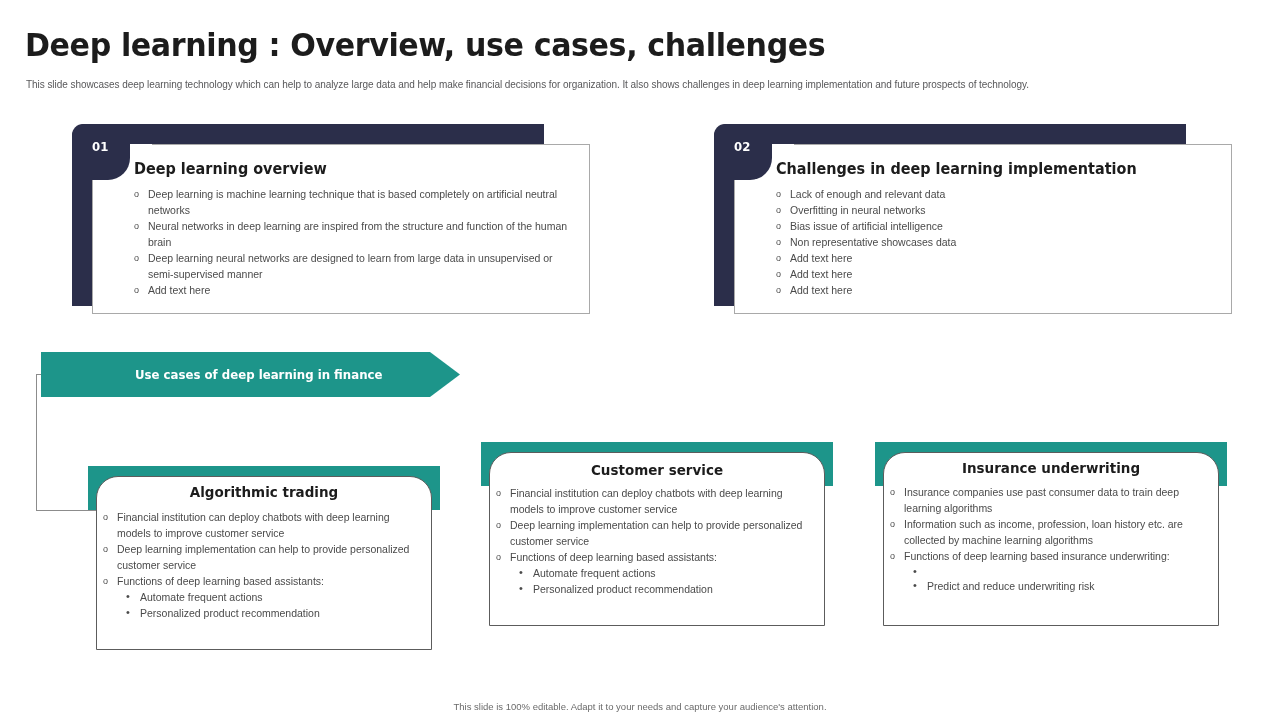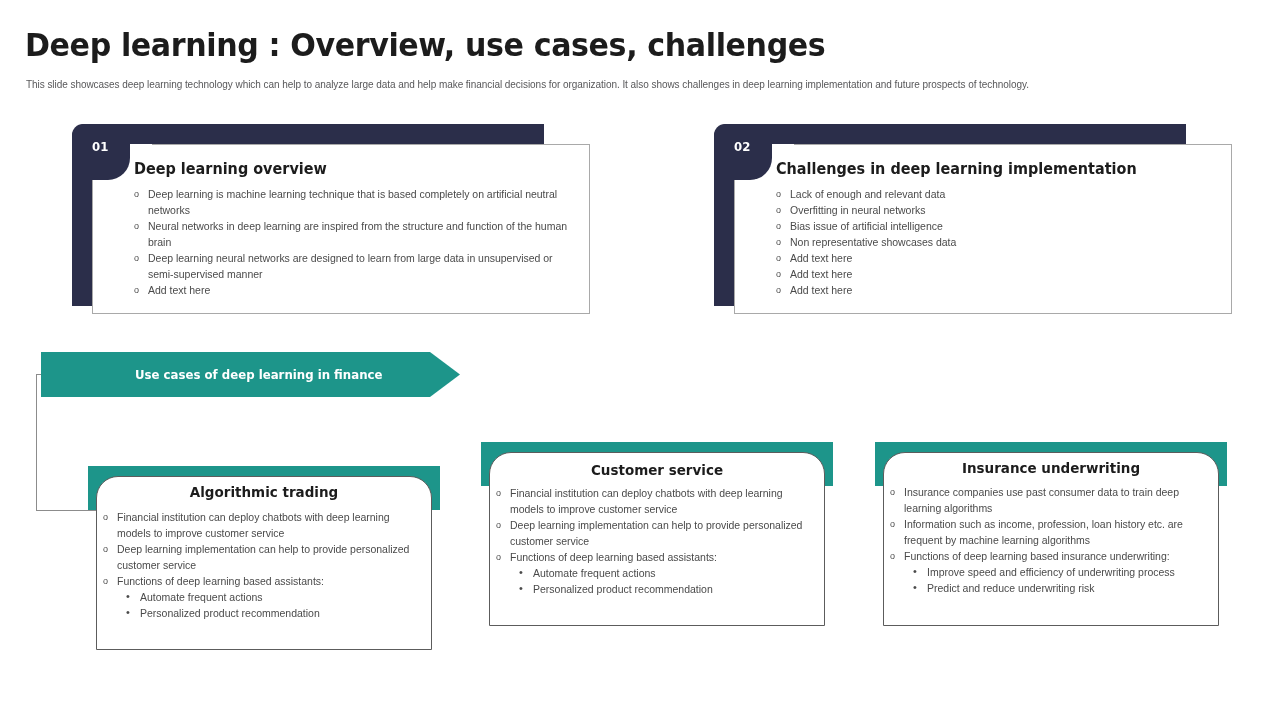--- a/index.html
+++ b/index.html
@@ -289,31 +289,31 @@
     <div class="green-band" style="width:352px;"></div>
     <div class="gwhite" style="left:8px; top:10px; width:336px; height:174px;"></div>
     <div class="gtitle" style="left:8px; top:18px; width:336px;">Insurance underwriting</div>
     <div class="gbullets" style="left:14px; top:42px; width:320px;">
         <div class="bullet-row">
           <span class="mark">o</span>
           <span class="txt">Insurance companies use past consumer data to train deep learning algorithms</span>
         </div>
         <div class="bullet-row">
           <span class="mark">o</span>
-          <span class="txt">Information such as income, profession, loan history etc.  are frequent by  machine learning algorithms</span>
+          <span class="txt">Information such as income, profession, loan history etc.  are collected by  machine learning algorithms</span>
         </div>
         <div class="bullet-row">
           <span class="mark">o</span>
           <span class="txt">Functions of deep learning based insurance underwriting:</span>
         </div>
         <div class="sub-row">
           <span class="mark">•</span>
-          <span class="txt">Improve speed and efficiency of underwriting process</span>
         </div>
         <div class="sub-row">
           <span class="mark">•</span>
           <span class="txt">Predict and reduce underwriting risk</span>
         </div>
       </div>
   </div>
 
+  <div class="footer">This slide is 100% editable. Adapt it to your needs and capture your audience's attention.</div>
 
 </div>
 
 </body></html>

